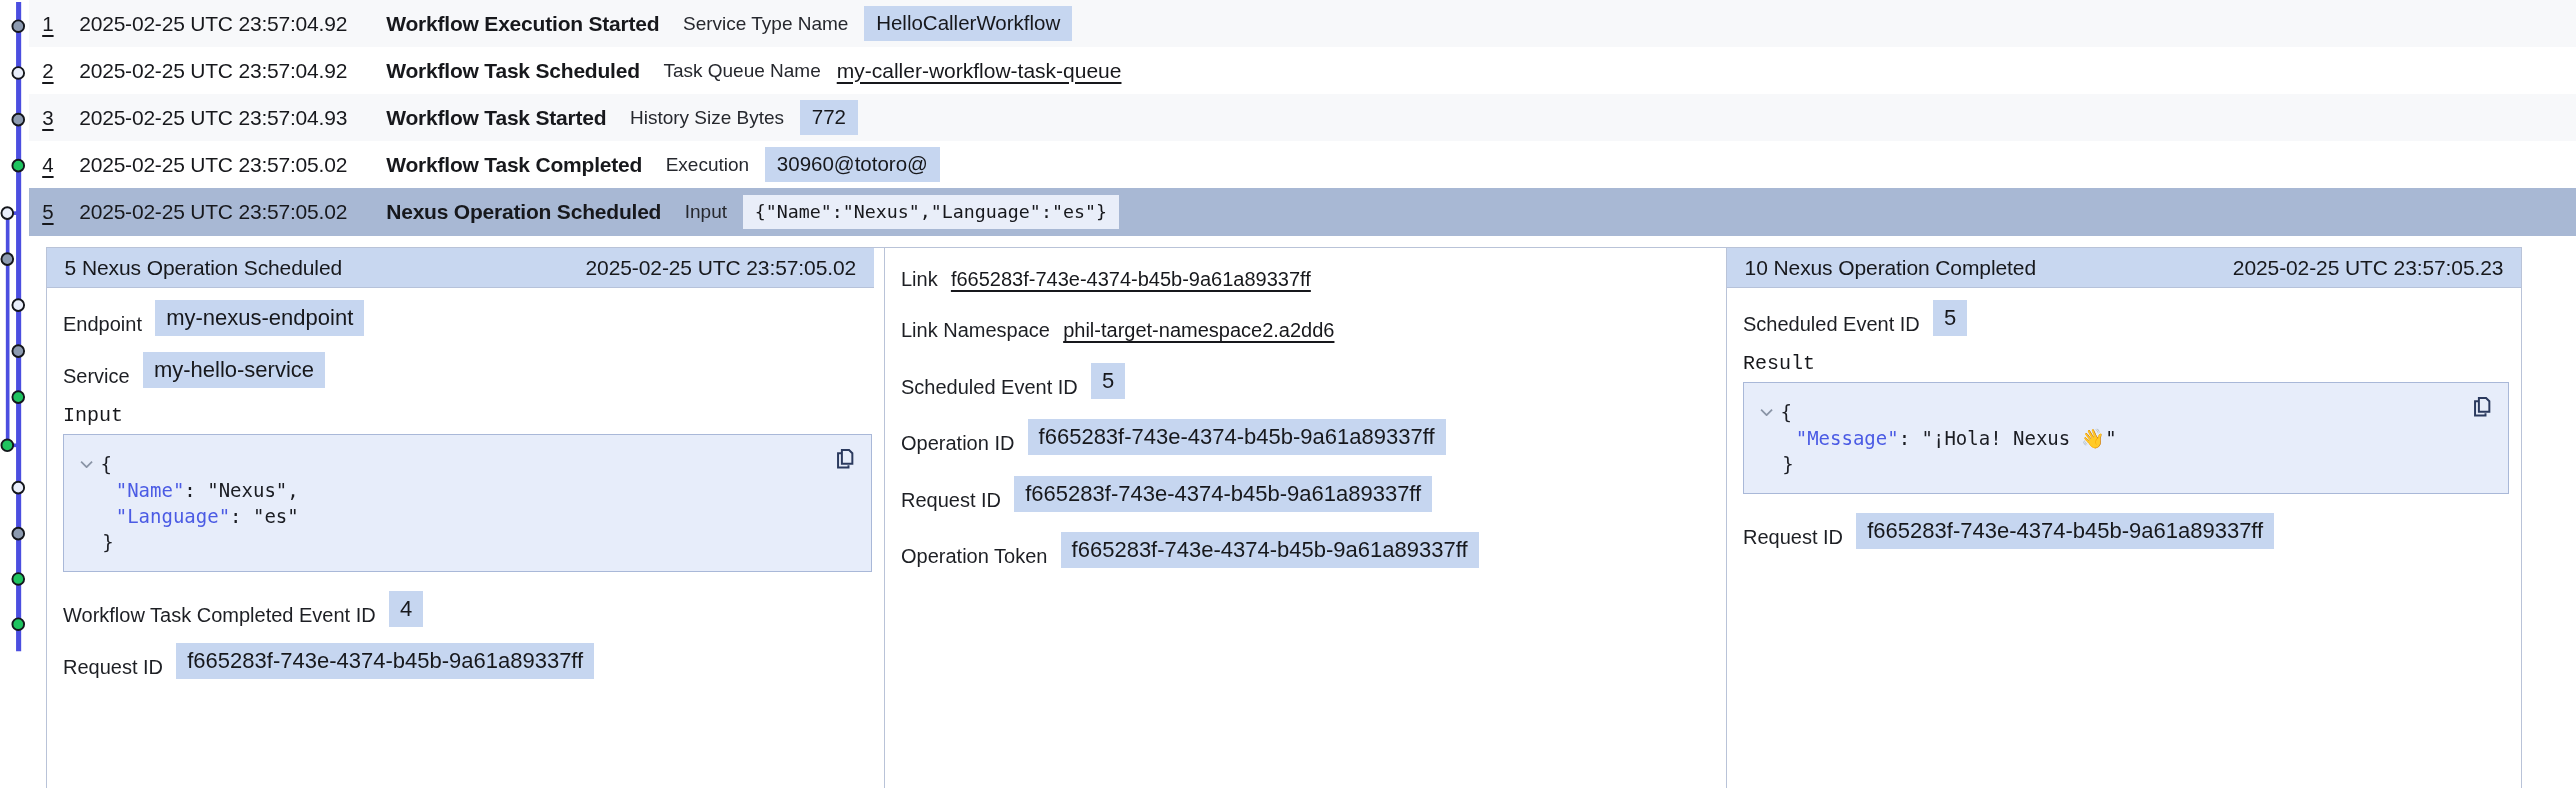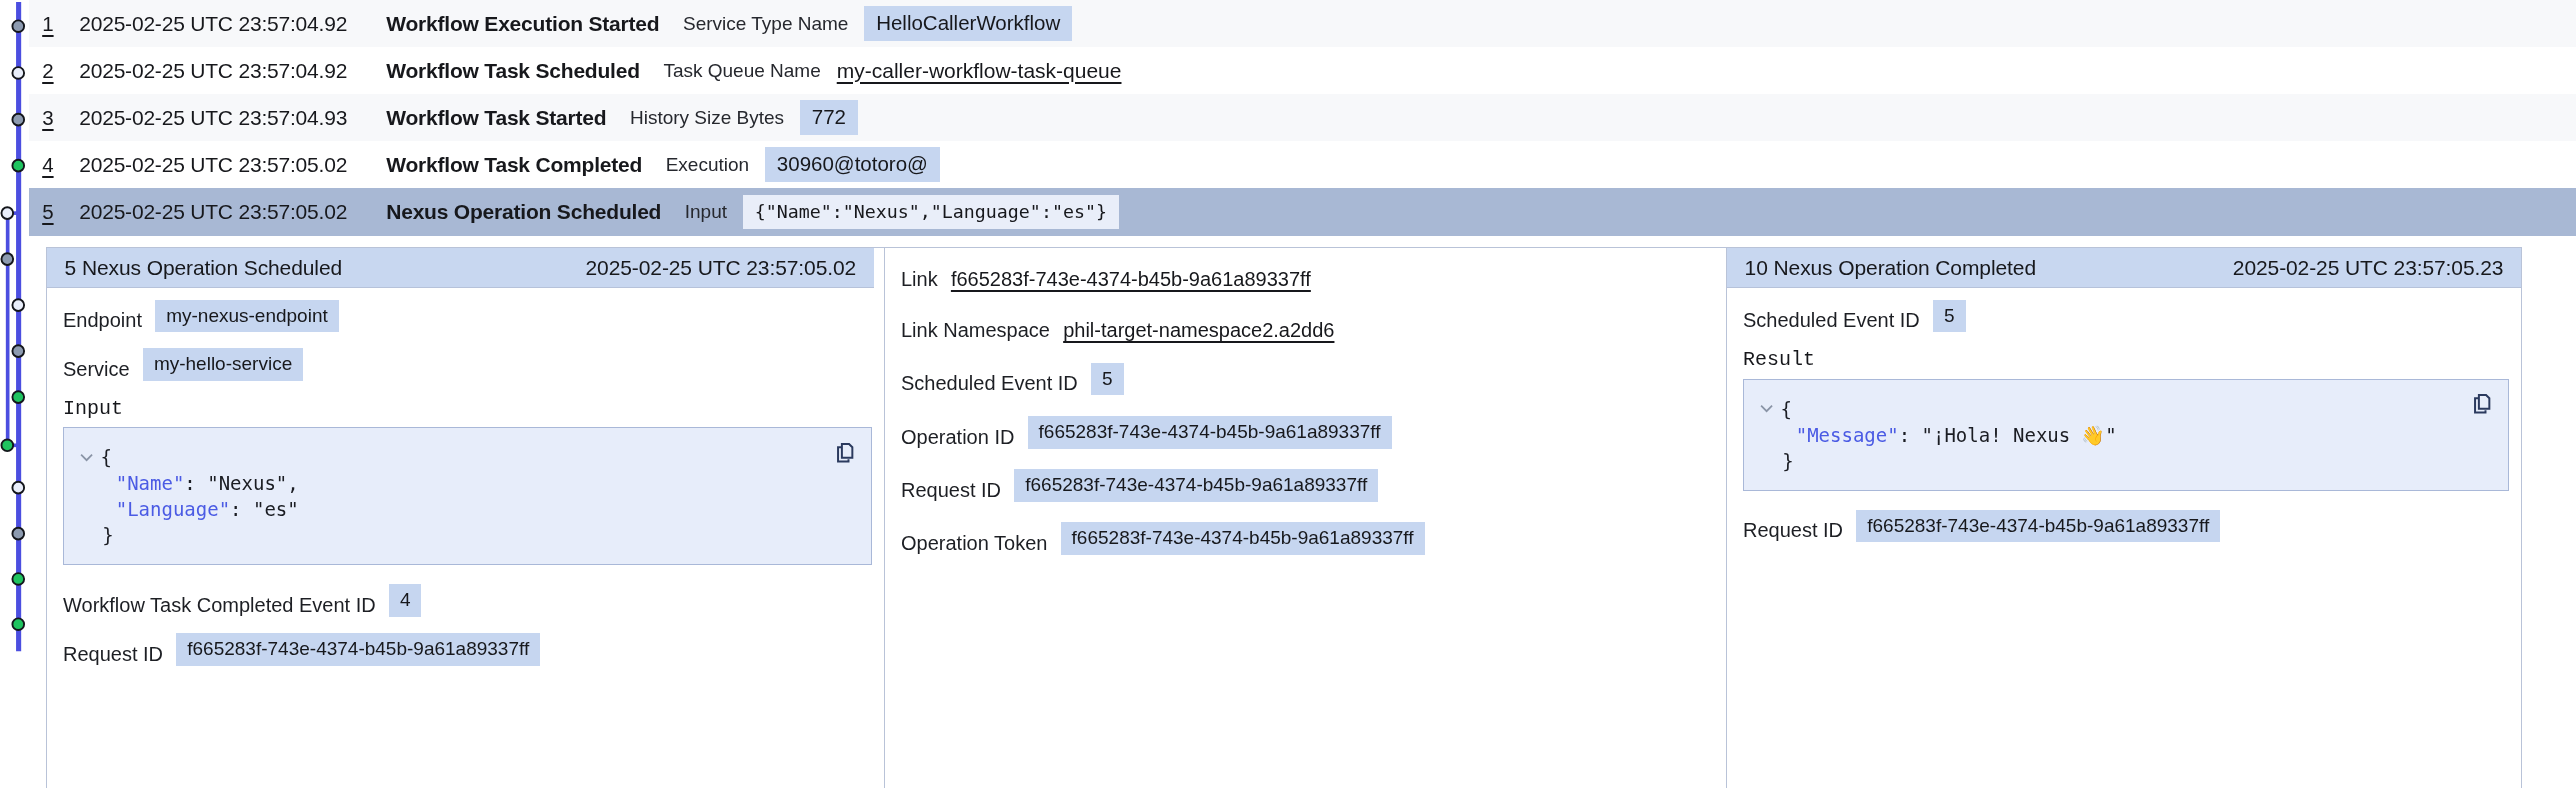--- a/index.html
+++ b/index.html
@@ -43,21 +43,21 @@
   .panel:last-child{border-right:1.5px solid var(--panel-border);}
   .panel-1{width:838px;}
   .panel-2{width:842px;}
   .panel-3{width:796px;}
   .panel-header{height:40px;background:var(--panel-header);display:flex;justify-content:space-between;align-items:center;padding:0 17.6px;font-size:21px;border-bottom:0.7px solid #b6c2da;letter-spacing:-0.1px;}
   .panel:not(:last-child) .panel-header{margin-right:10.3px;}
   .panel-body{padding:11.7px 11.7px 0 16px;}
   .field{display:flex;align-items:flex-end;gap:13.2px;margin-bottom:16px;min-height:31px;}
   .panel-2 .field{margin-bottom:20.5px;}
   .field-label{font-size:20px;color:#1d1f24;}
-  .field .chip{font-size:19px;padding:5.9px 11px;}
+  .field .chip{font-size:22px;padding:5.9px 11px;}
   .field .link-val{font-size:20px;}
   .code-label{font-size:20px;margin:7.3px 0 7.3px;font-family:Liberation Mono, monospace;}
   .code-block{position:relative;background:var(--code-bg);border:1.5px solid var(--code-border);padding:16px 44px 16px 14.7px;font-family:"DejaVu Sans Mono",monospace;font-size:19px;line-height:26px;color:#1b1d23;margin-bottom:19px;}
   .code-line{white-space:pre;}
   .code-line.first{display:flex;align-items:center;}
   .chev{width:16px;height:16px;margin-right:5.9px;display:inline-flex;align-items:center;justify-content:center;cursor:pointer;}
   .code-line.entry{padding-left:37px;}
   .code-line.close{padding-left:23.5px;}
   .json-key{color:var(--json-key);}
   .copy-btn{position:absolute;top:10.3px;right:13.2px;width:26.4px;height:26.4px;background:none;border:none;cursor:pointer;padding:0;}

